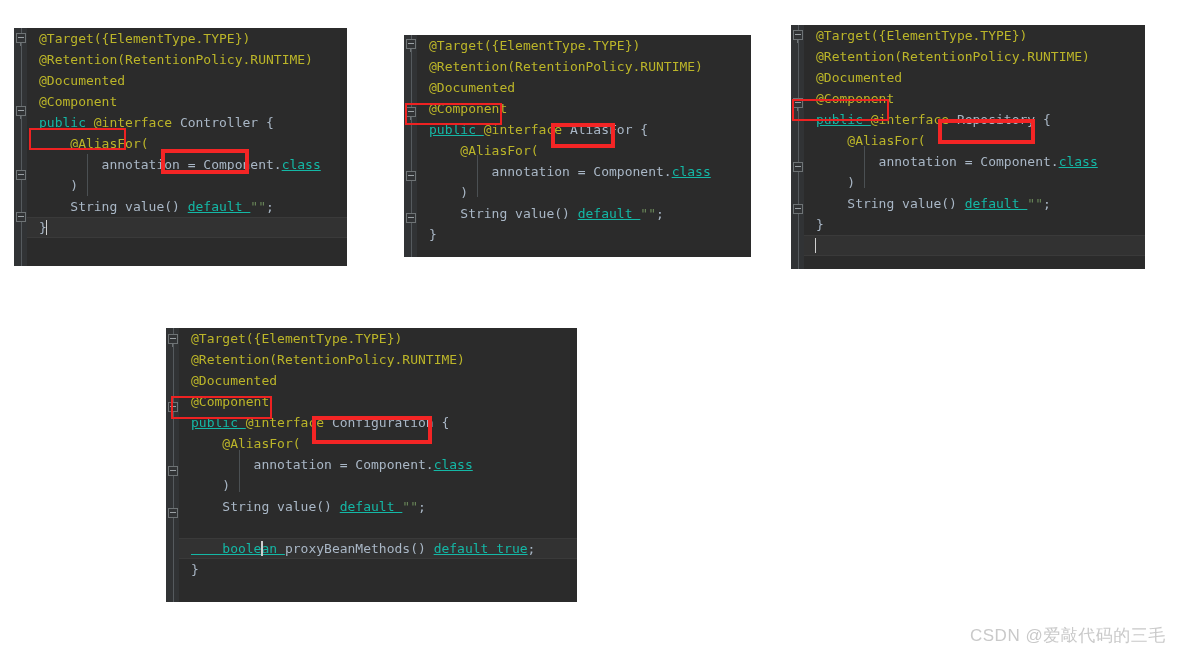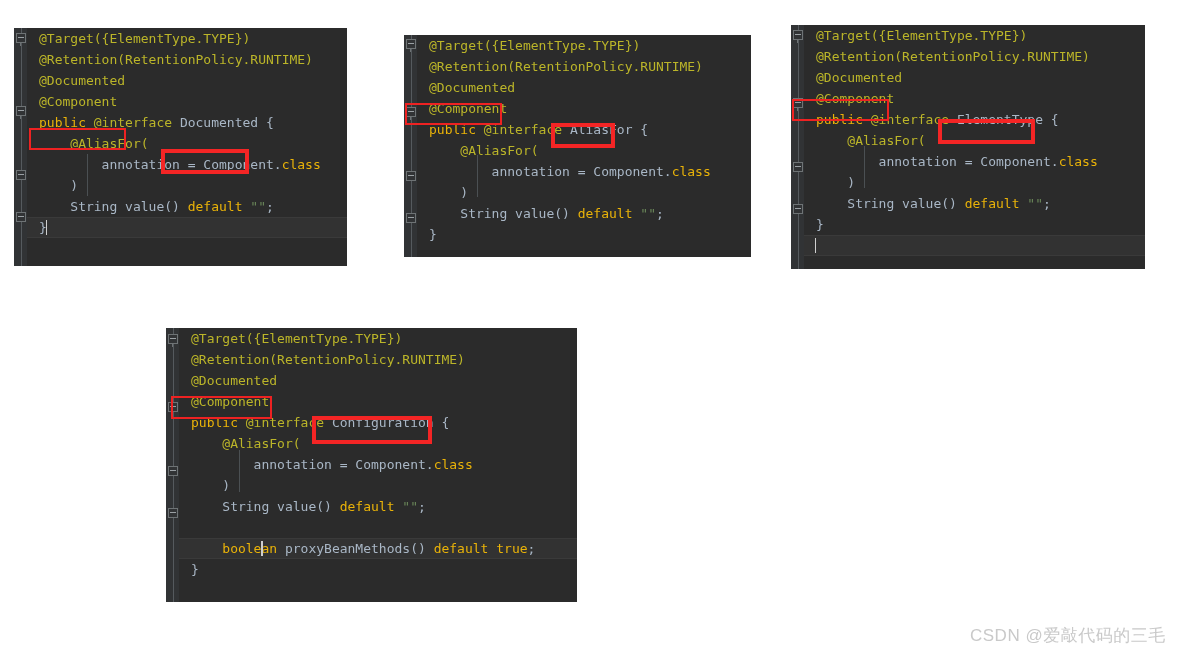--- a/index.html
+++ b/index.html
@@ -93,21 +93,21 @@
 
   
   .indent-guide {
     position: absolute;
     width: 1px;
     background: #4b5053;
   }
 
   
   .t-ann   { color: #bbb529; }
-  .t-kw    { color: #eab308; }
+  .t-kw    { color: #14b8a6; text-decoration: underline; }
   .t-plain { color: #a9b7c6; }
   .t-str   { color: #6a8759; }
 
   
   .t-ann, .t-anno { color: #bbb529; }
 
   
   .caret {
     display: inline-block;
     width: 1px;
@@ -154,21 +154,21 @@
     <div class="fold tail" style="top:78px;"></div>
     <div class="fold" style="top:142px;"></div>
     <div class="fold" style="top:184px;"></div>
   </div>
   <div class="code">
     <div class="indent-guide" style="left:60px; top:126px; height:42px;"></div>
   <div class="line"><span class="t-ann">@Target({ElementType.TYPE})</span></div>
       <div class="line"><span class="t-ann">@Retention(RetentionPolicy.RUNTIME)</span></div>
       <div class="line"><span class="t-ann">@Documented</span></div>
       <div class="line"><span class="t-ann">@Component</span></div>
-      <div class="line"><span class="t-kw">public </span><span class="t-ann">@interface </span><span class="t-plain">Documented </span><span class="t-plain">{</span></div>
+      <div class="line"><span class="t-kw">public </span><span class="t-ann">@interface </span><span class="t-plain">Controller </span><span class="t-plain">{</span></div>
       <div class="line"><span class="t-ann">    @AliasFor(</span></div>
       <div class="line"><span class="t-plain">        annotation = Component.</span><span class="t-kw">class</span></div>
       <div class="line"><span class="t-plain">    )</span></div>
       <div class="line"><span class="t-plain">    String value() </span><span class="t-kw">default </span><span class="t-str">""</span><span class="t-plain">;</span></div>
       <div class="line current"><span class="t-plain">}</span><span class="caret"></span></div>
     </div>
   <div class="redbox" style="left:15px; top:100px; width:97px; height:22px;"></div>
   <div class="redbox thick" style="left:147px; top:121px; width:88px; height:25px;"></div>
 </div>
 
@@ -204,21 +204,21 @@
     <div class="fold tail" style="top:73px;"></div>
     <div class="fold" style="top:137px;"></div>
     <div class="fold" style="top:179px;"></div>
   </div>
   <div class="code">
     <div class="indent-guide" style="left:60px; top:121px; height:42px;"></div>
   <div class="line"><span class="t-ann">@Target({ElementType.TYPE})</span></div>
       <div class="line"><span class="t-ann">@Retention(RetentionPolicy.RUNTIME)</span></div>
       <div class="line"><span class="t-ann">@Documented</span></div>
       <div class="line"><span class="t-ann">@Component</span></div>
-      <div class="line"><span class="t-kw">public </span><span class="t-ann">@interface </span><span class="t-plain">ElementType </span><span class="t-plain">{</span></div>
+      <div class="line"><span class="t-kw">public </span><span class="t-ann">@interface </span><span class="t-plain">Repository </span><span class="t-plain">{</span></div>
       <div class="line"><span class="t-ann">    @AliasFor(</span></div>
       <div class="line"><span class="t-plain">        annotation = Component.</span><span class="t-kw">class</span></div>
       <div class="line"><span class="t-plain">    )</span></div>
       <div class="line"><span class="t-plain">    String value() </span><span class="t-kw">default </span><span class="t-str">""</span><span class="t-plain">;</span></div>
       <div class="line"><span class="t-plain">}</span></div>
       <div class="line current"><span class="t-plain"></span><span class="caret"></span></div>
     </div>
   <div class="redbox" style="left:1px; top:74px; width:97px; height:22px;"></div>
   <div class="redbox thick" style="left:147px; top:94px; width:97px; height:25px;"></div>
 </div>

